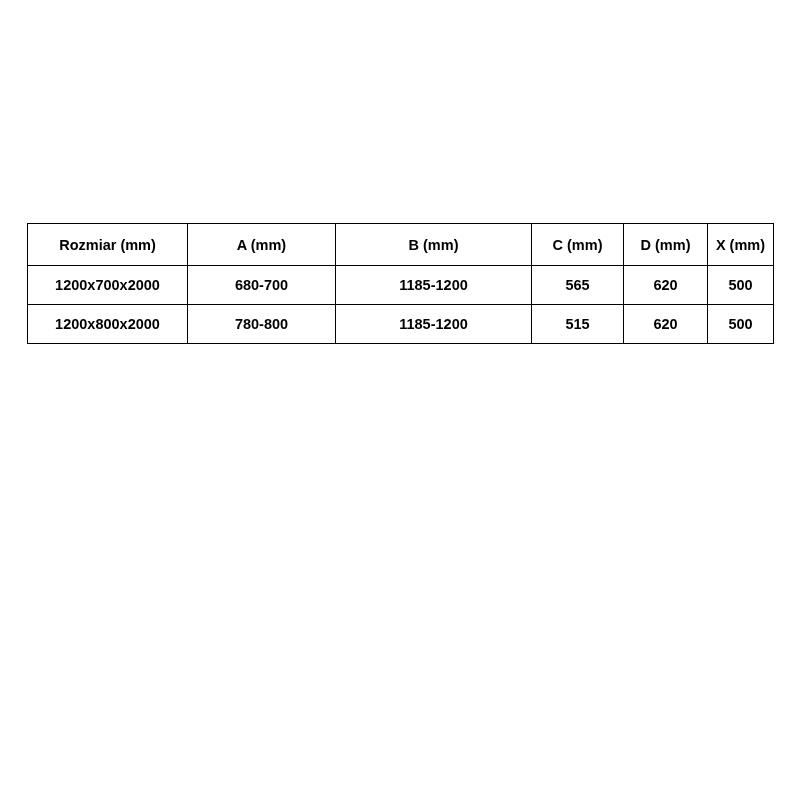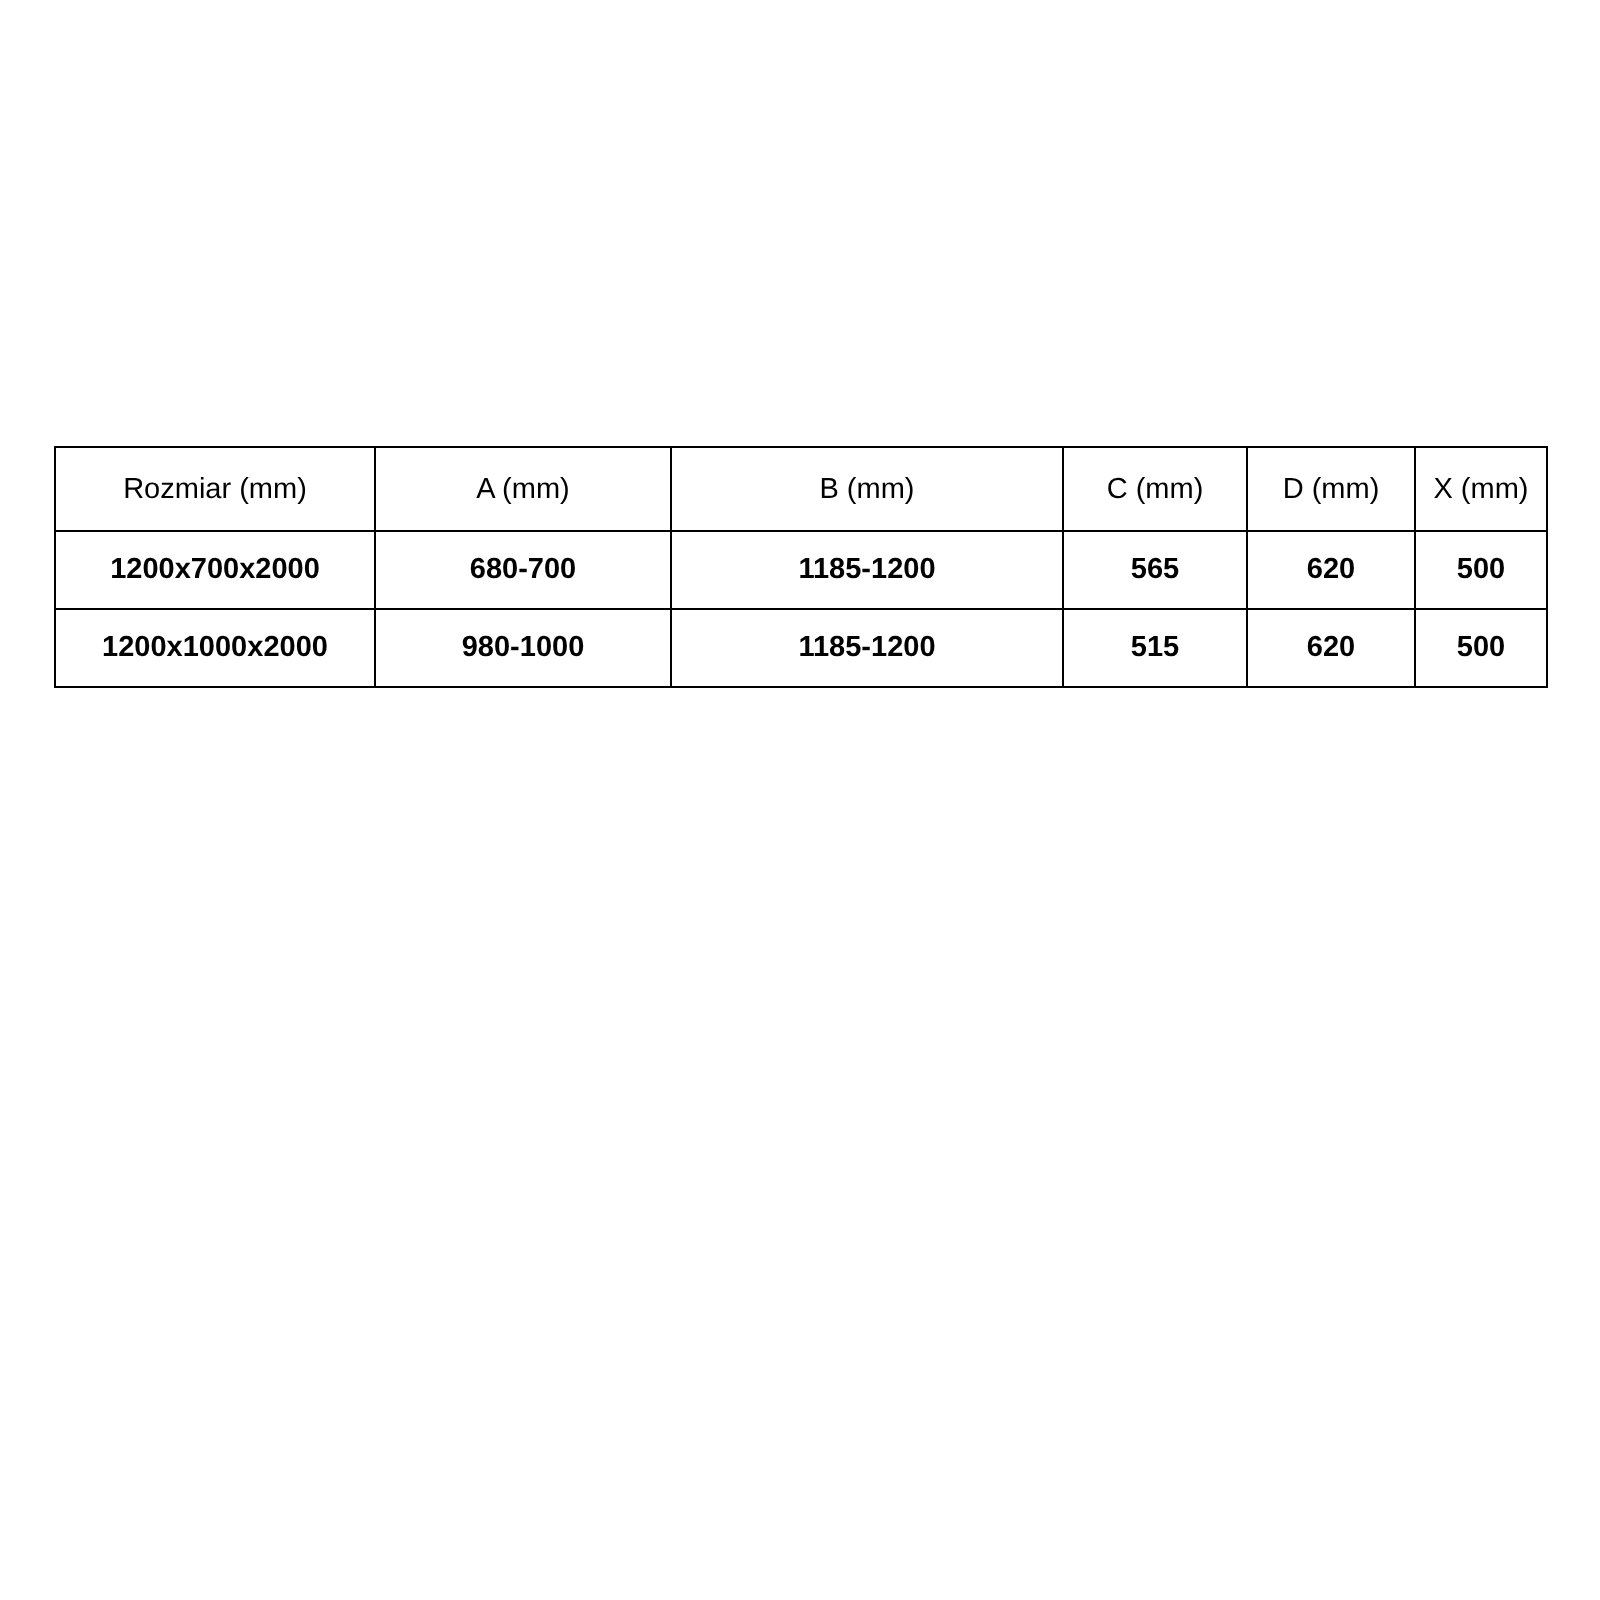--- a/index.html
+++ b/index.html
@@ -30,21 +30,21 @@
   table.size-table td {
     border: 1px solid #000000;
     text-align: center;
     vertical-align: middle;
     height: 38px;
     font-size: 14.5px;
     padding: 0 2px;
     white-space: nowrap;
   }
   table.size-table thead th {
-    font-weight: normal;
+    font-weight: bold;
     height: 41px;
   }
   table.size-table tbody td {
     font-weight: bold;
   }
   
   col.c0 { width: 160px; }
   col.c1 { width: 148px; }
   col.c2 { width: 196px; }
   col.c3 { width: 92px; }
@@ -77,22 +77,22 @@
     <tbody>
       <tr>
         <td>1200x700x2000</td>
         <td>680-700</td>
         <td>1185-1200</td>
         <td>565</td>
         <td>620</td>
         <td>500</td>
       </tr>
       <tr>
-        <td>1200x1000x2000</td>
-        <td>980-1000</td>
+        <td>1200x800x2000</td>
+        <td>780-800</td>
         <td>1185-1200</td>
         <td>515</td>
         <td>620</td>
         <td>500</td>
       </tr>
     </tbody>
   </table>
 </div>
 
 </body></html>

